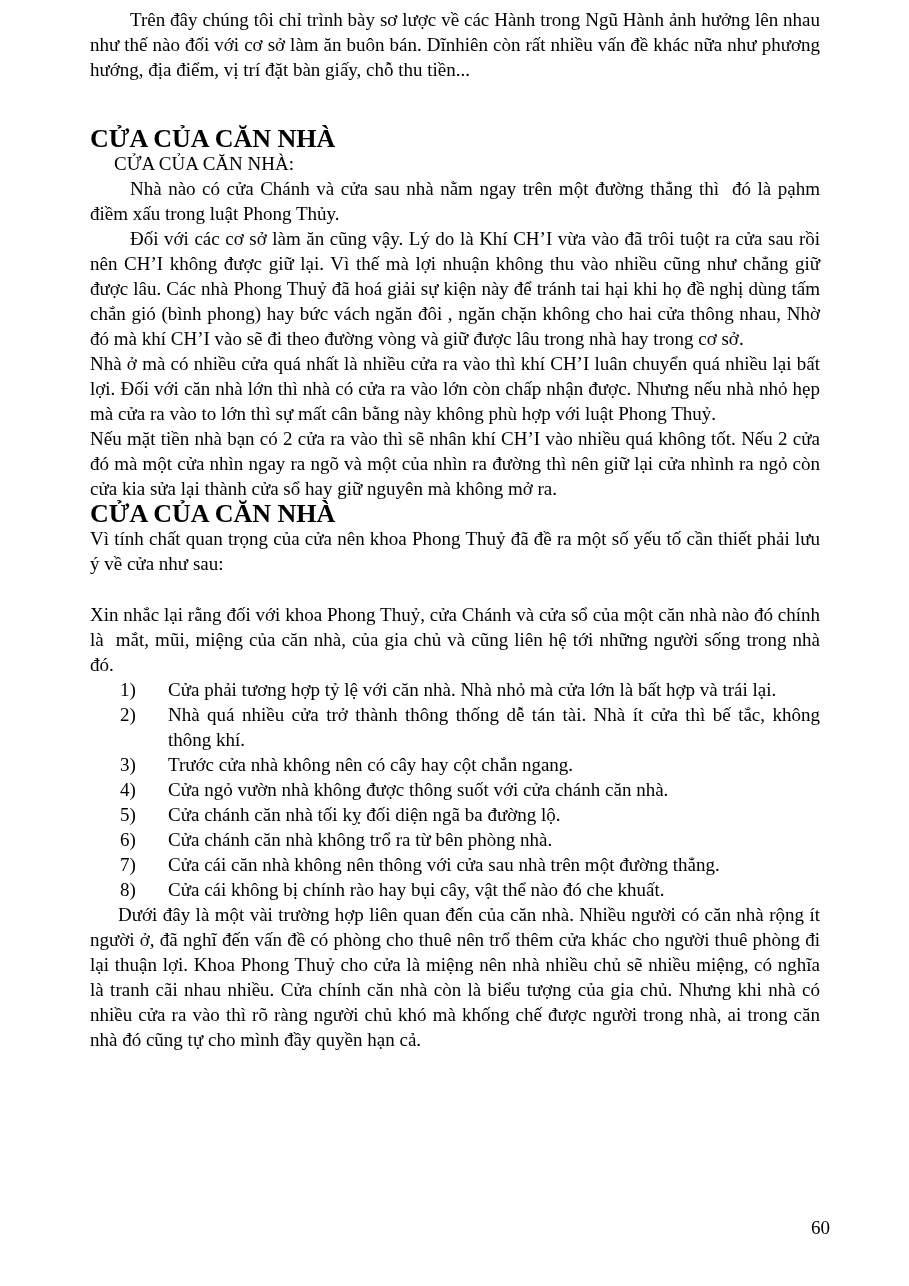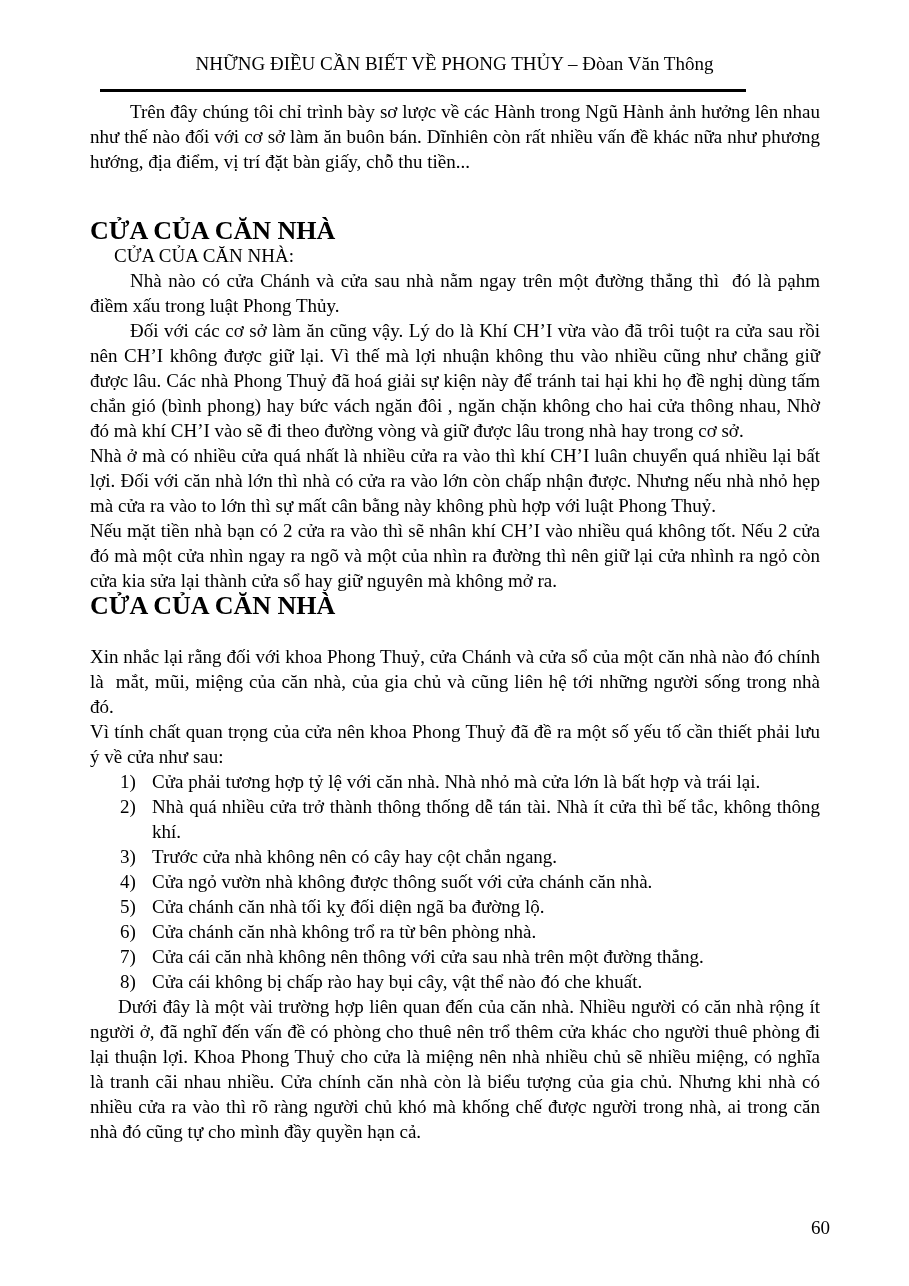--- a/index.html
+++ b/index.html
@@ -36,58 +36,54 @@
   .indent { text-indent: 40px; font-family: Liberation Serif, serif; }
   .indent-sm { text-indent: 28px; }
   .sub { margin-left: 24px; }
   .heading { font-weight: bold; font-size: 26px; line-height: 25px; }
   .mt-lg { margin-top: 44px; }
   .mt-md { margin-top: 36px; }
   .mt-sm { margin-top: 26px; }
   .rules-list { list-style: none; }
   .rules-list li { display: flex; }
   .rules-list .num { flex: 0 0 32px; margin-left: 30px; }
-  .rules-list .txt { flex: 1; text-align: justify; white-space: pre-wrap; }
+  .rules-list .txt { flex: 1; text-align: justify; white-space: pre-wrap; margin-left: 16px; }
   .page-number {
     position: absolute;
     right: 79px;
     bottom: 46px;
   }
 </style>
 </head>
 <body>
 
 <div class="page">
 
-  <div>
-    <div class="header-title">NHỮNG ĐIỀU CẦN BIẾT VỀ PHONG THỦY – Đòan Văn Thông</div>
-    <div class="header-rule"></div>
-  </div>
 
   <div class="body-col">
 
     <p class="para indent">Trên đây chúng tôi chỉ trình bày sơ lược về các Hành trong Ngũ Hành ảnh hưởng lên nhau như thế nào đối với cơ sở làm ăn buôn bán. Dĩnhiên còn rất nhiều vấn đề khác nữa như phương hướng, địa điểm, vị trí đặt bàn giấy, chỗ thu tiền...</p>
 
     <div class="heading mt-lg">CỬA CỦA CĂN NHÀ</div>
 
     <p class="para sub">CỬA CỦA CĂN NHÀ:</p>
 
     <p class="para indent">Nhà nào có cửa Chánh và cửa sau nhà nằm ngay trên một đường thẳng thì  đó là pạhm điềm xấu trong luật Phong Thủy.</p>
 
     <p class="para indent">Đối với các cơ sở làm ăn cũng vậy. Lý do là Khí CH’I vừa vào đã trôi tuột ra cửa sau rồi nên CH’I không được giữ lại. Vì thế mà lợi nhuận không thu vào nhiều cũng như chẳng giữ được lâu. Các nhà Phong Thuỷ đã hoá giải sự kiện này để tránh tai hại khi họ đề nghị dùng tấm chắn gió (bình phong) hay bức vách ngăn đôi , ngăn chặn không cho hai cửa thông nhau, Nhờ đó mà khí CH’I vào sẽ đi theo đường vòng và giữ được lâu trong nhà hay trong cơ sở.</p>
 
     <p class="para">Nhà ở mà có nhiều cửa quá nhất là nhiều cửa ra vào thì khí CH’I luân chuyển quá nhiều lại bất lợi. Đối với căn nhà lớn thì nhà có cửa ra vào lớn còn chấp nhận được. Nhưng nếu nhà nhỏ hẹp mà cửa ra vào to lớn thì sự mất cân bằng này không phù hợp với luật Phong Thuỷ.</p>
 
     <p class="para">Nếu mặt tiền nhà bạn có 2 cửa ra vào thì sẽ nhân khí CH’I vào nhiều quá không tốt. Nếu 2 cửa đó mà một cửa nhìn ngay ra ngõ và một của nhìn ra đường thì nên giữ lại cửa nhình ra ngỏ còn cửa kia sửa lại thành cửa sổ hay giữ nguyên mà không mở ra.</p>
 
     <div class="heading">CỬA CỦA CĂN NHÀ</div>
 
+    <p class="para">Vì tính chất quan trọng của cửa nên khoa Phong Thuỷ đã đề ra một số yếu tố cần thiết phải lưu ý về cửa như sau:</p>
+
     <p class="para mt-sm">Xin nhắc lại rằng đối với khoa Phong Thuỷ, cửa Chánh và cửa sổ của một căn nhà nào đó chính là  mắt, mũi, miệng của căn nhà, của gia chủ và cũng liên hệ tới những người sống trong nhà đó.</p>
-
-    <p class="para">Vì tính chất quan trọng của cửa nên khoa Phong Thuỷ đã đề ra một số yếu tố cần thiết phải lưu ý về cửa như sau:</p>
 
     <ol class="rules-list">
       <li>
         <span class="num">1)</span>
         <span class="txt">Cửa phải tương hợp tỷ lệ với căn nhà. Nhà nhỏ mà cửa lớn là bất hợp và trái lại.</span>
       </li>
       <li>
         <span class="num">2)</span>
         <span class="txt">Nhà quá nhiều cửa trở thành thông thống dễ tán tài. Nhà ít cửa thì bế tắc, không thông khí.</span>
       </li>
@@ -106,21 +102,21 @@
       <li>
         <span class="num">6)</span>
         <span class="txt">Cửa chánh căn nhà không trổ ra từ bên phòng nhà.</span>
       </li>
       <li>
         <span class="num">7)</span>
         <span class="txt">Cửa cái căn nhà không nên thông với cửa sau nhà trên một đường thẳng.</span>
       </li>
       <li>
         <span class="num">8)</span>
-        <span class="txt">Cửa cái không bị chấp rào hay bụi cây, vật thể nào đó che khuất.</span>
+        <span class="txt">Cửa cái không bị chính rào hay bụi cây, vật thể nào đó che khuất.</span>
       </li>
     </ol>
 
     <p class="para indent-sm">Dưới đây là một vài trường hợp liên quan đến của căn nhà. Nhiều người có căn nhà rộng ít người ở, đã nghĩ đến vấn đề có phòng cho thuê nên trổ thêm cửa khác cho người thuê phòng đi lại thuận lợi. Khoa Phong Thuỷ cho cửa là miệng nên nhà nhiều chủ sẽ nhiều miệng, có nghĩa là tranh cãi nhau nhiều. Cửa chính căn nhà còn là biểu tượng của gia chủ. Nhưng khi nhà có nhiều cửa ra vào thì rõ ràng người chủ khó mà khống chế được người trong nhà, ai trong căn nhà đó cũng tự cho mình đầy quyền hạn cả.</p>
 
   </div>
 
   <div class="page-number">60</div>
 
 </div>

